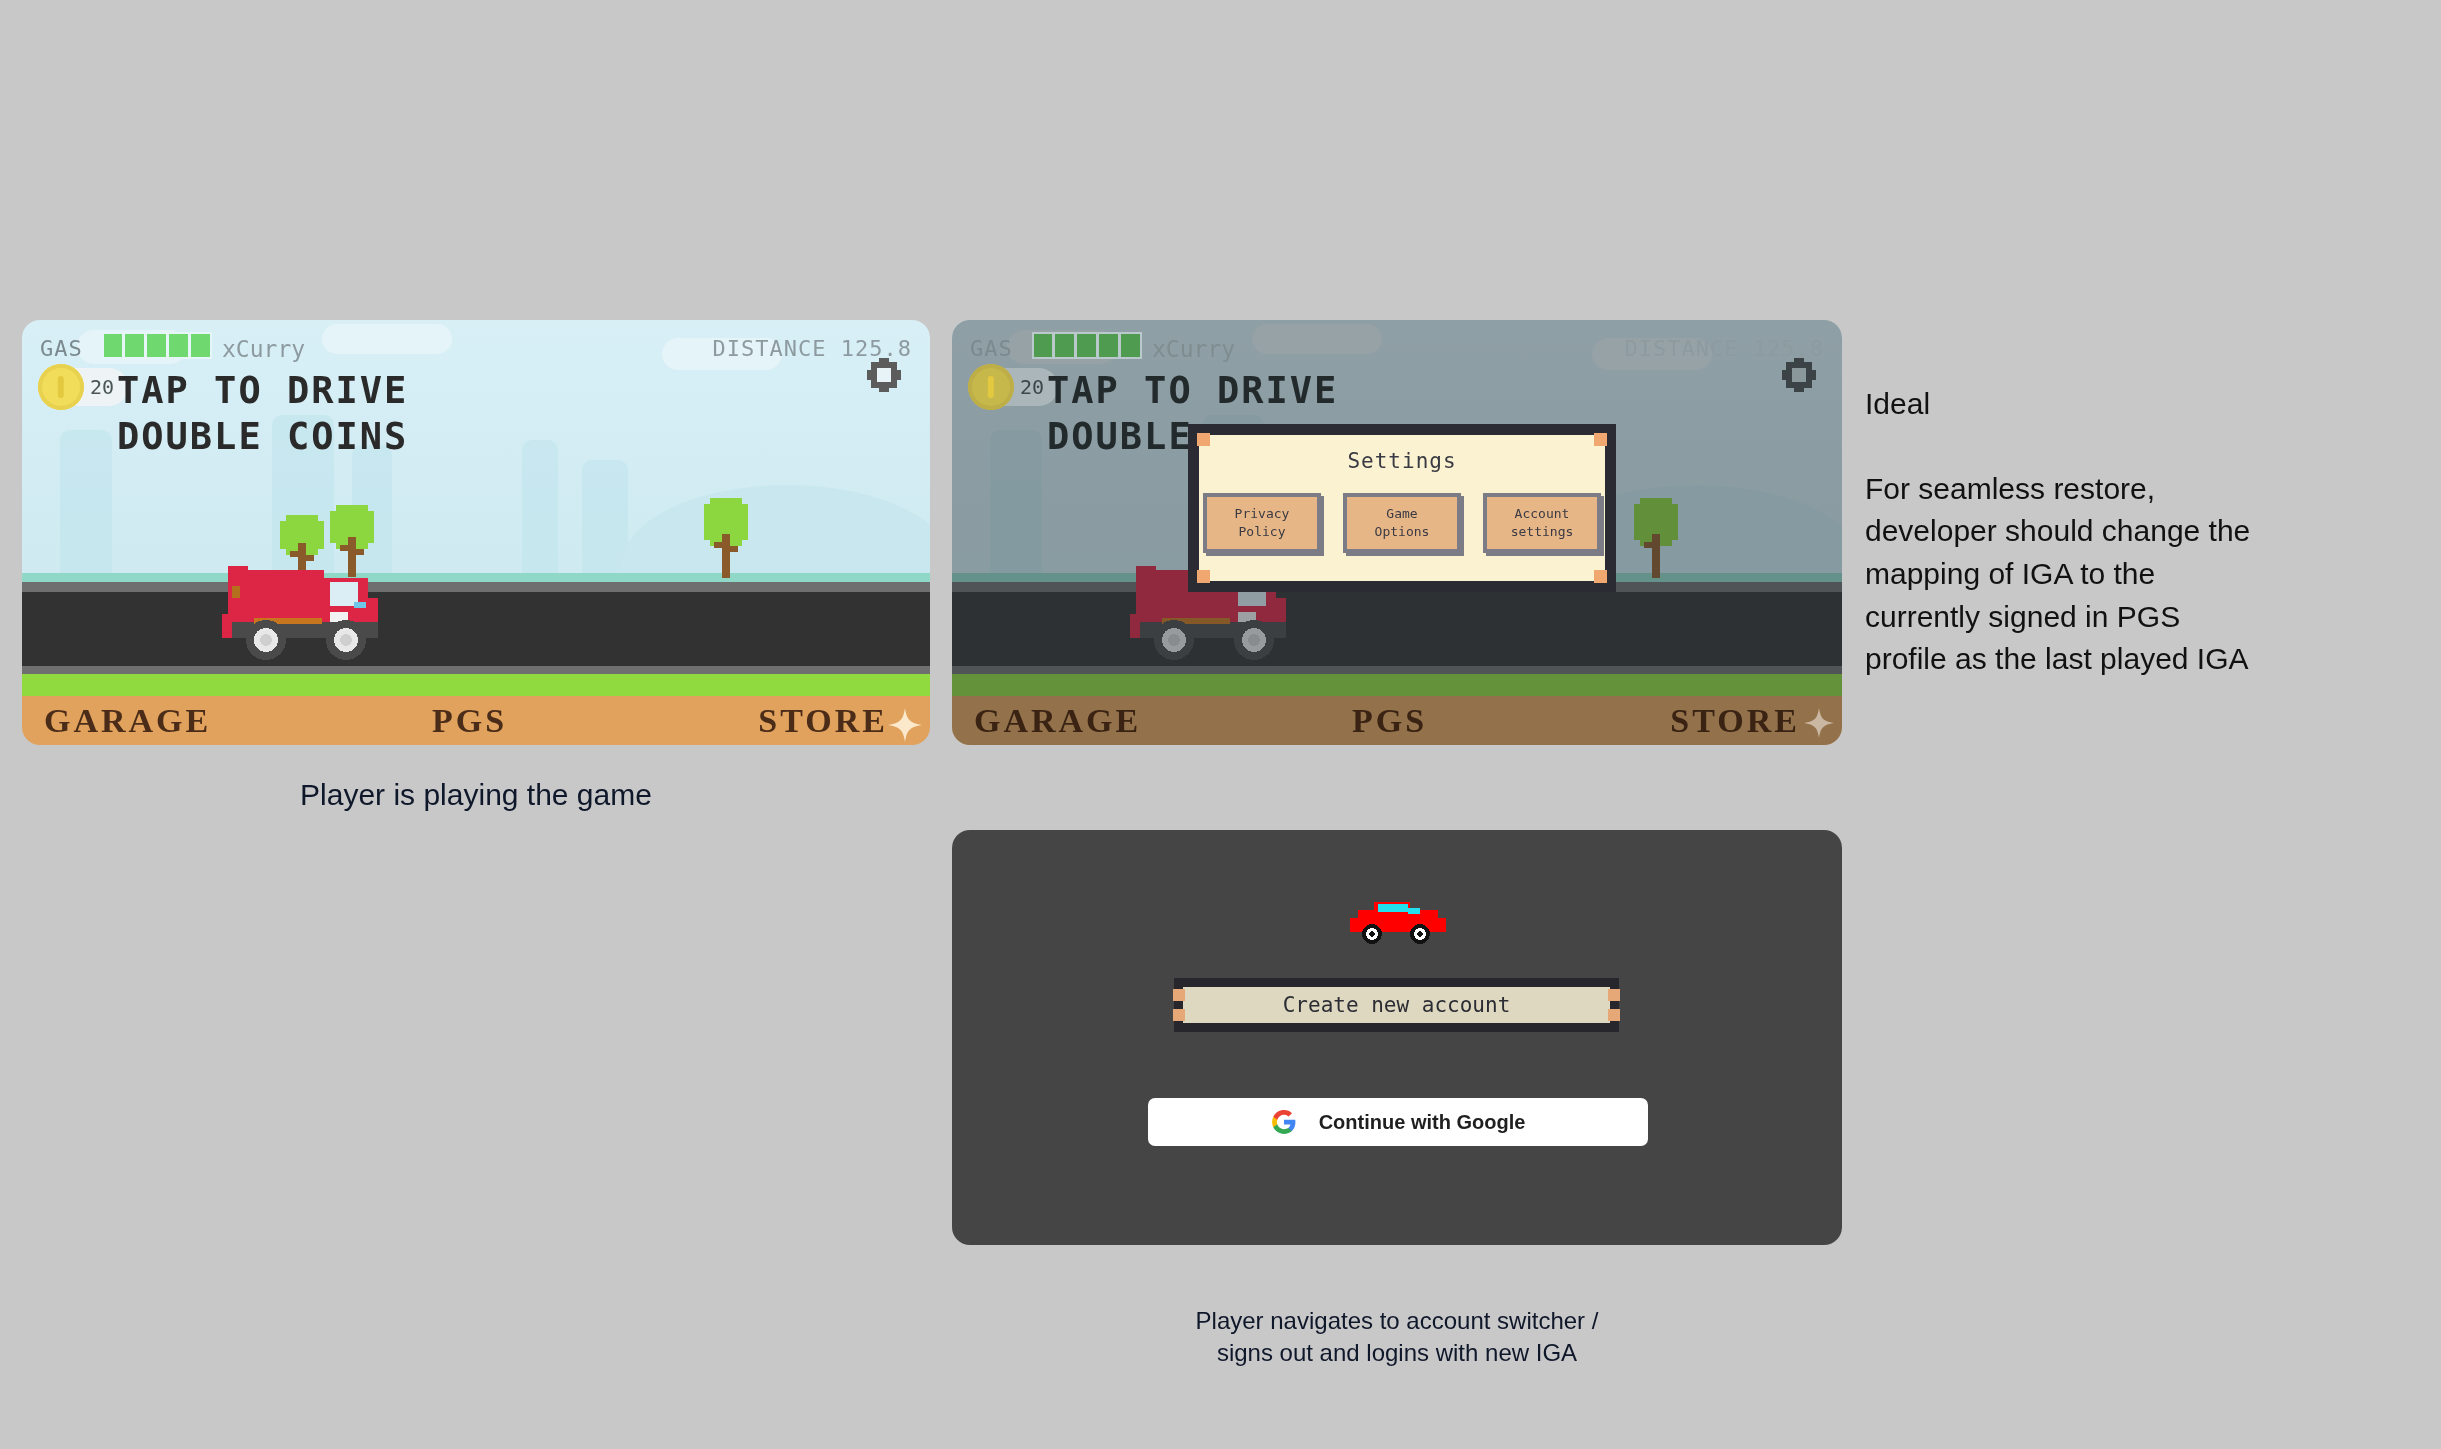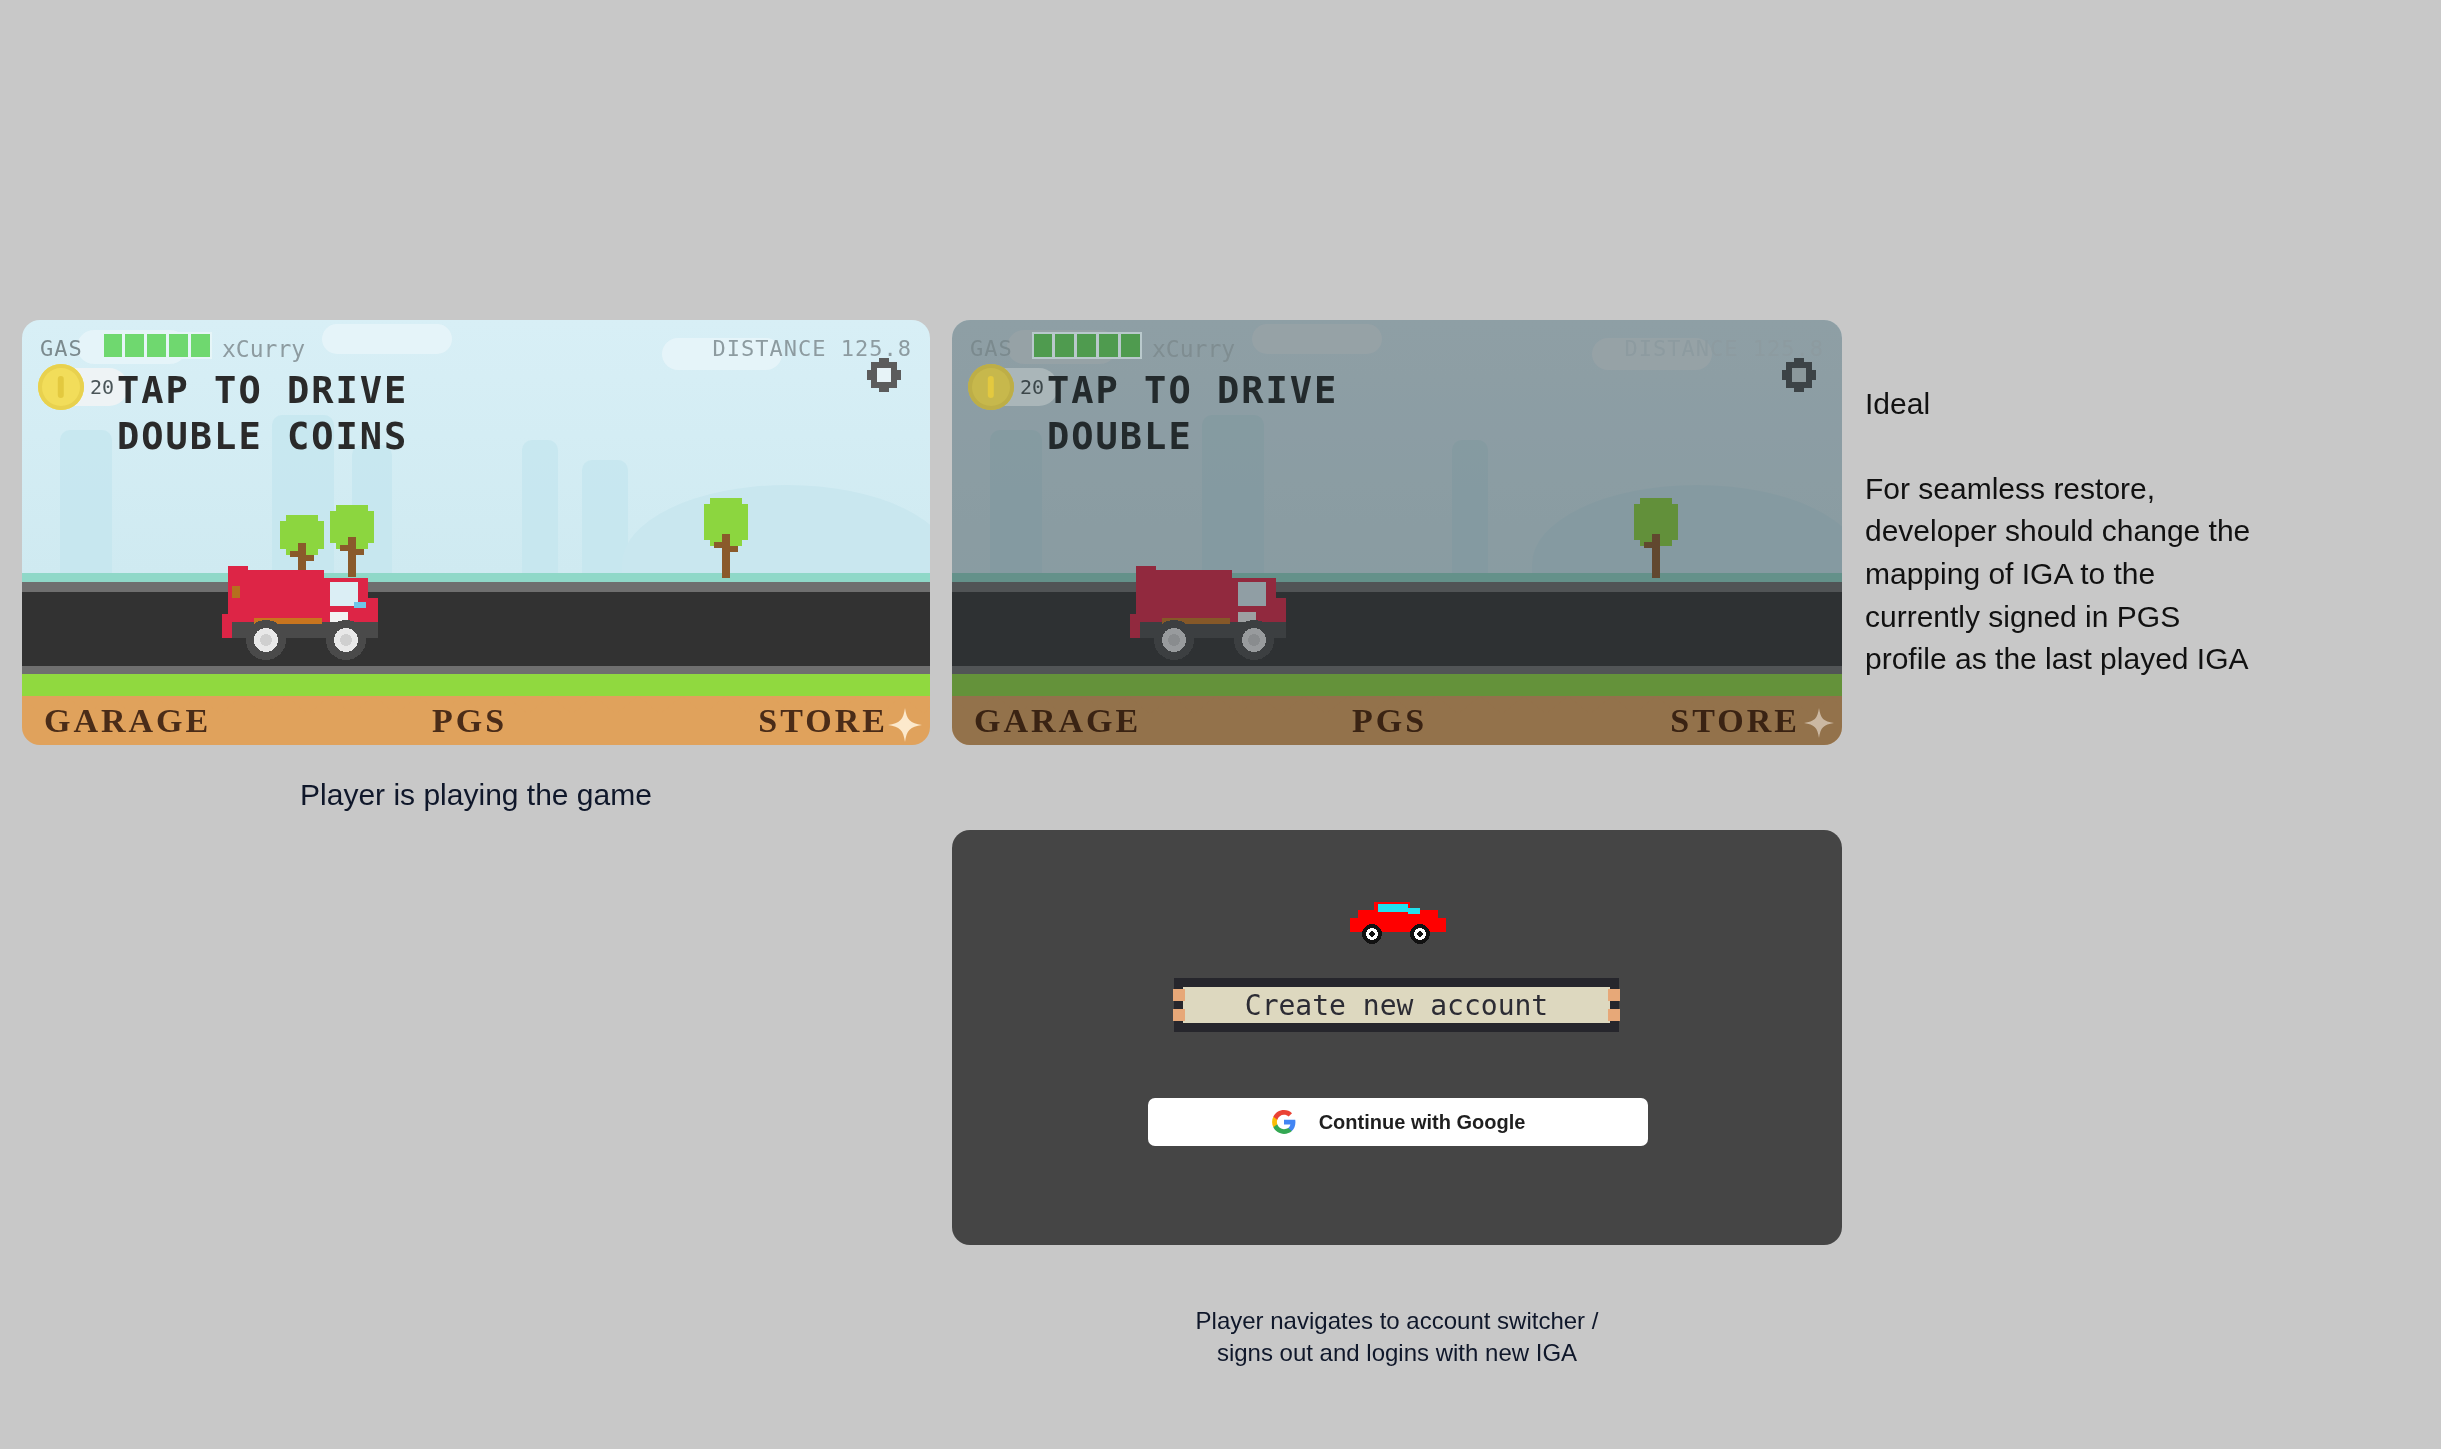--- a/index.html
+++ b/index.html
@@ -329,20 +329,37 @@
       <rect x="5" y="5" width="7" height="7" fill="#8b989b"></rect>
     </svg>
 
     <div class="navtext" style="left:22px; top:382px; font-size:34px; z-index:3; color:#3a2313;">GARAGE</div>
     <div class="navtext" style="left:400px; top:382px; font-size:34px; z-index:3; color:#3a2313;">PGS</div>
     <div class="navtext" style="right:42px; top:382px; font-size:34px; z-index:3; color:#3a2313;">STORE</div>
     <svg class="sparkle" style="right:8px; top:388px; width:30px; height:30px; z-index:3;" viewBox="0 0 20 20">
       <path d="M10 0 C11 7 13 9 20 10 C13 11 11 13 10 20 C9 13 7 11 0 10 C7 9 9 7 10 0 Z" fill="#cbb8a2"></path>
     </svg>
 
+    <div class="settings-dialog" style="left:240px; top:108px; width:420px; height:160px; z-index:5;">
+      <div class="corner c-tl"></div>
+      <div class="corner c-tr"></div>
+      <div class="corner c-bl"></div>
+      <div class="corner c-br"></div>
+
+      <div class="settings-title">Settings</div>
+
+      <div class="settings-row">
+        <div class="set-btn">Privacy
+Policy</div>
+        <div class="set-btn">Game
+Options</div>
+        <div class="set-btn">Account
+settings</div>
+      </div>
+    </div>
   </div>
 
   <div class="ideal-block" style="left:1865px; top:340px; width:555px; font-size:30px;">
     <div>Ideal</div>
     <div>For seamless restore,
 developer should change the
 mapping of IGA to the
 currently signed in PGS
 profile as the last played IGA</div>
   </div>
@@ -356,21 +373,21 @@
       <rect x="18" y="3" width="15" height="4" fill="#22e0ee"></rect>
       <rect x="33" y="5" width="6" height="3" fill="#22e0ee"></rect>
       <circle cx="15" cy="18" r="5" fill="#111"></circle>
         <circle cx="15" cy="18" r="3" fill="#fff"></circle>
         <circle cx="15" cy="18" r="1.4" fill="#111"></circle>
       <circle cx="39" cy="18" r="5" fill="#111"></circle>
         <circle cx="39" cy="18" r="3" fill="#fff"></circle>
         <circle cx="39" cy="18" r="1.4" fill="#111"></circle>
     </svg>
 
-    <div class="create-btn" style="left:222px; top:148px; width:445px; height:54px; font-size:28px;">
+    <div class="create-btn" style="left:222px; top:148px; width:445px; height:54px; font-size:21px;">
       <span class="nub" style="left:-10px; top:2px;"></span>
       <span class="nub" style="left:-10px; bottom:2px;"></span>
       <span class="nub" style="right:-10px; top:2px;"></span>
       <span class="nub" style="right:-10px; bottom:2px;"></span>
       <span>Create new account</span>
     </div>
 
 
     <div class="google-btn" style="left:196px; top:268px; width:500px; height:48px; font-size:20px;">
       <svg style="width:26px;height:26px;" viewBox="0 0 48 48">

